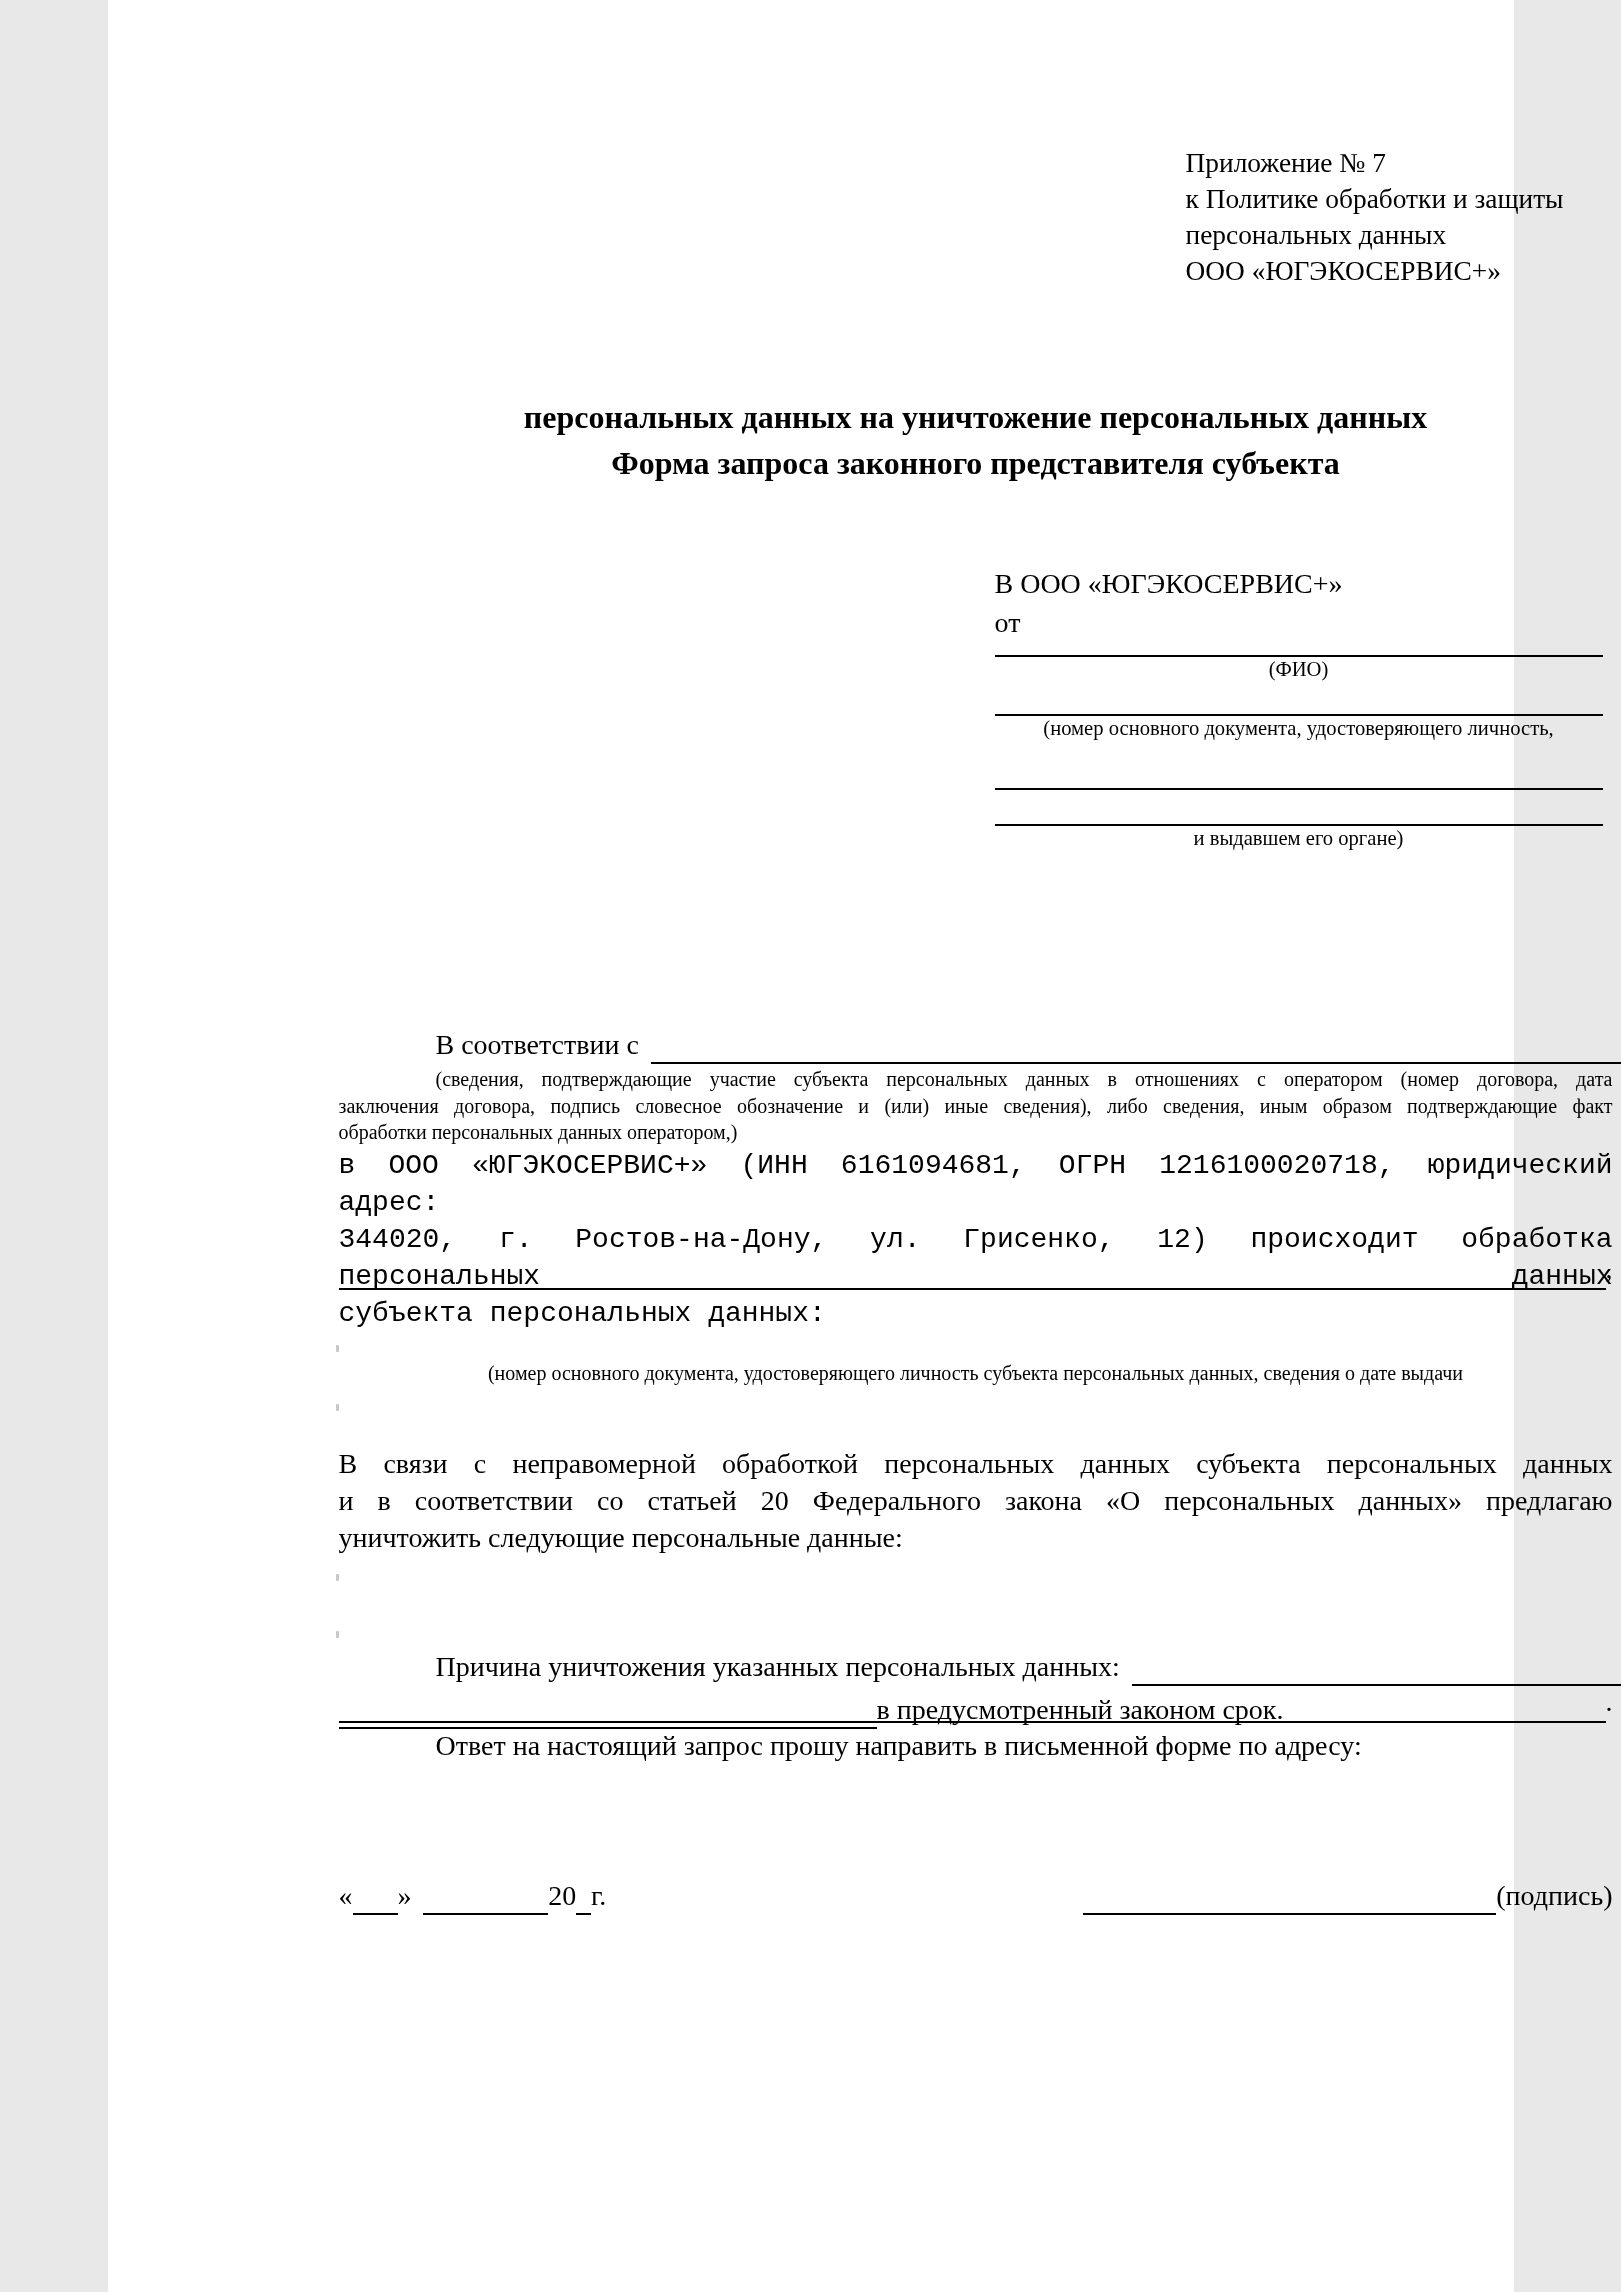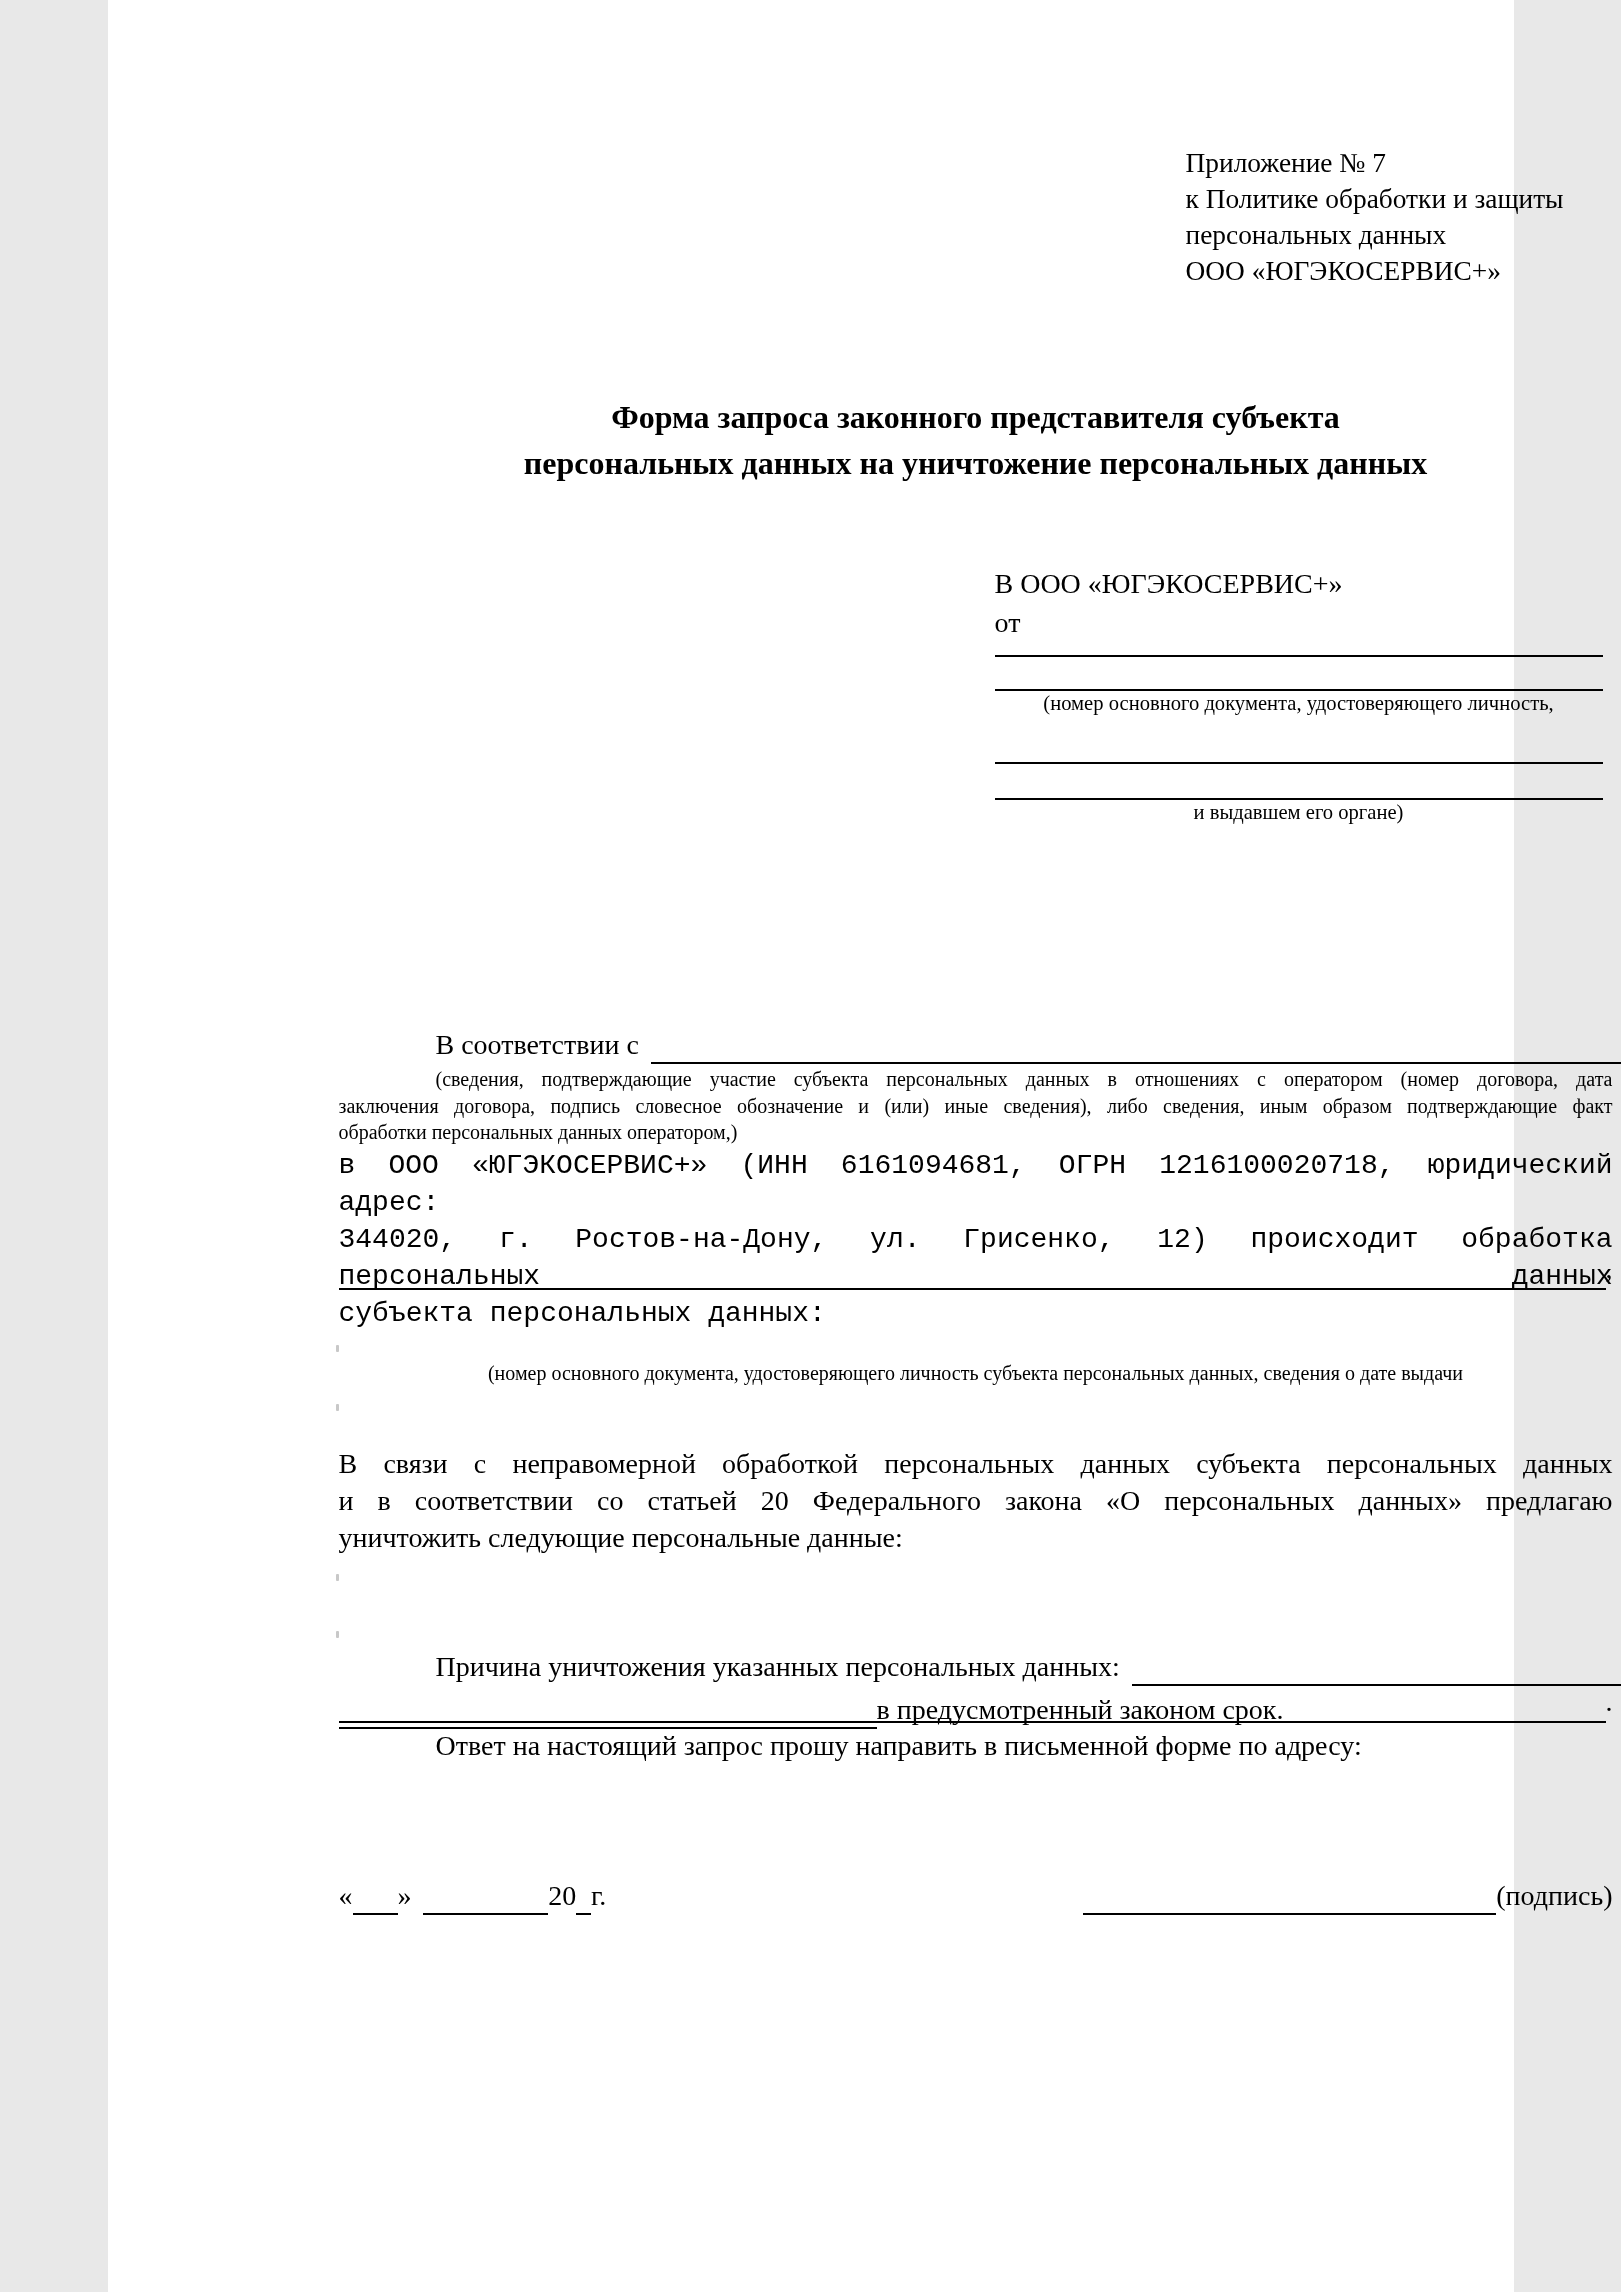--- a/index.html
+++ b/index.html
@@ -100,28 +100,29 @@
 <div class="page">
 
   <div class="annex">
     <div>Приложение № 7</div>
     <div>к Политике обработки и защиты</div>
     <div>персональных данных</div>
     <div>ООО «ЮГЭКОСЕРВИС+»</div>
   </div>
 
   <div class="title">
+    <div>персональных данных на уничтожение персональных данных</div>
     <div>Форма запроса законного представителя субъекта</div>
-    <div>персональных данных на уничтожение персональных данных</div>
   </div>
 
   <div class="addressee">
     <div>В ООО «ЮГЭКОСЕРВИС+»</div>
     <div>от</div>
     <div class="blank b1"></div>
+    <div class="cap">(ФИО)</div>
     <div class="blank b2"></div>
     <div class="cap">(номер основного документа, удостоверяющего личность,</div>
     <div class="blank b3"></div>
     <div class="blank b4"></div>
     <div class="cap">и выдавшем его органе)</div>
   </div>
 
   <div class="row indent" id="according-row">
     <span>В соответствии с</span>
     <span class="fill"></span>

